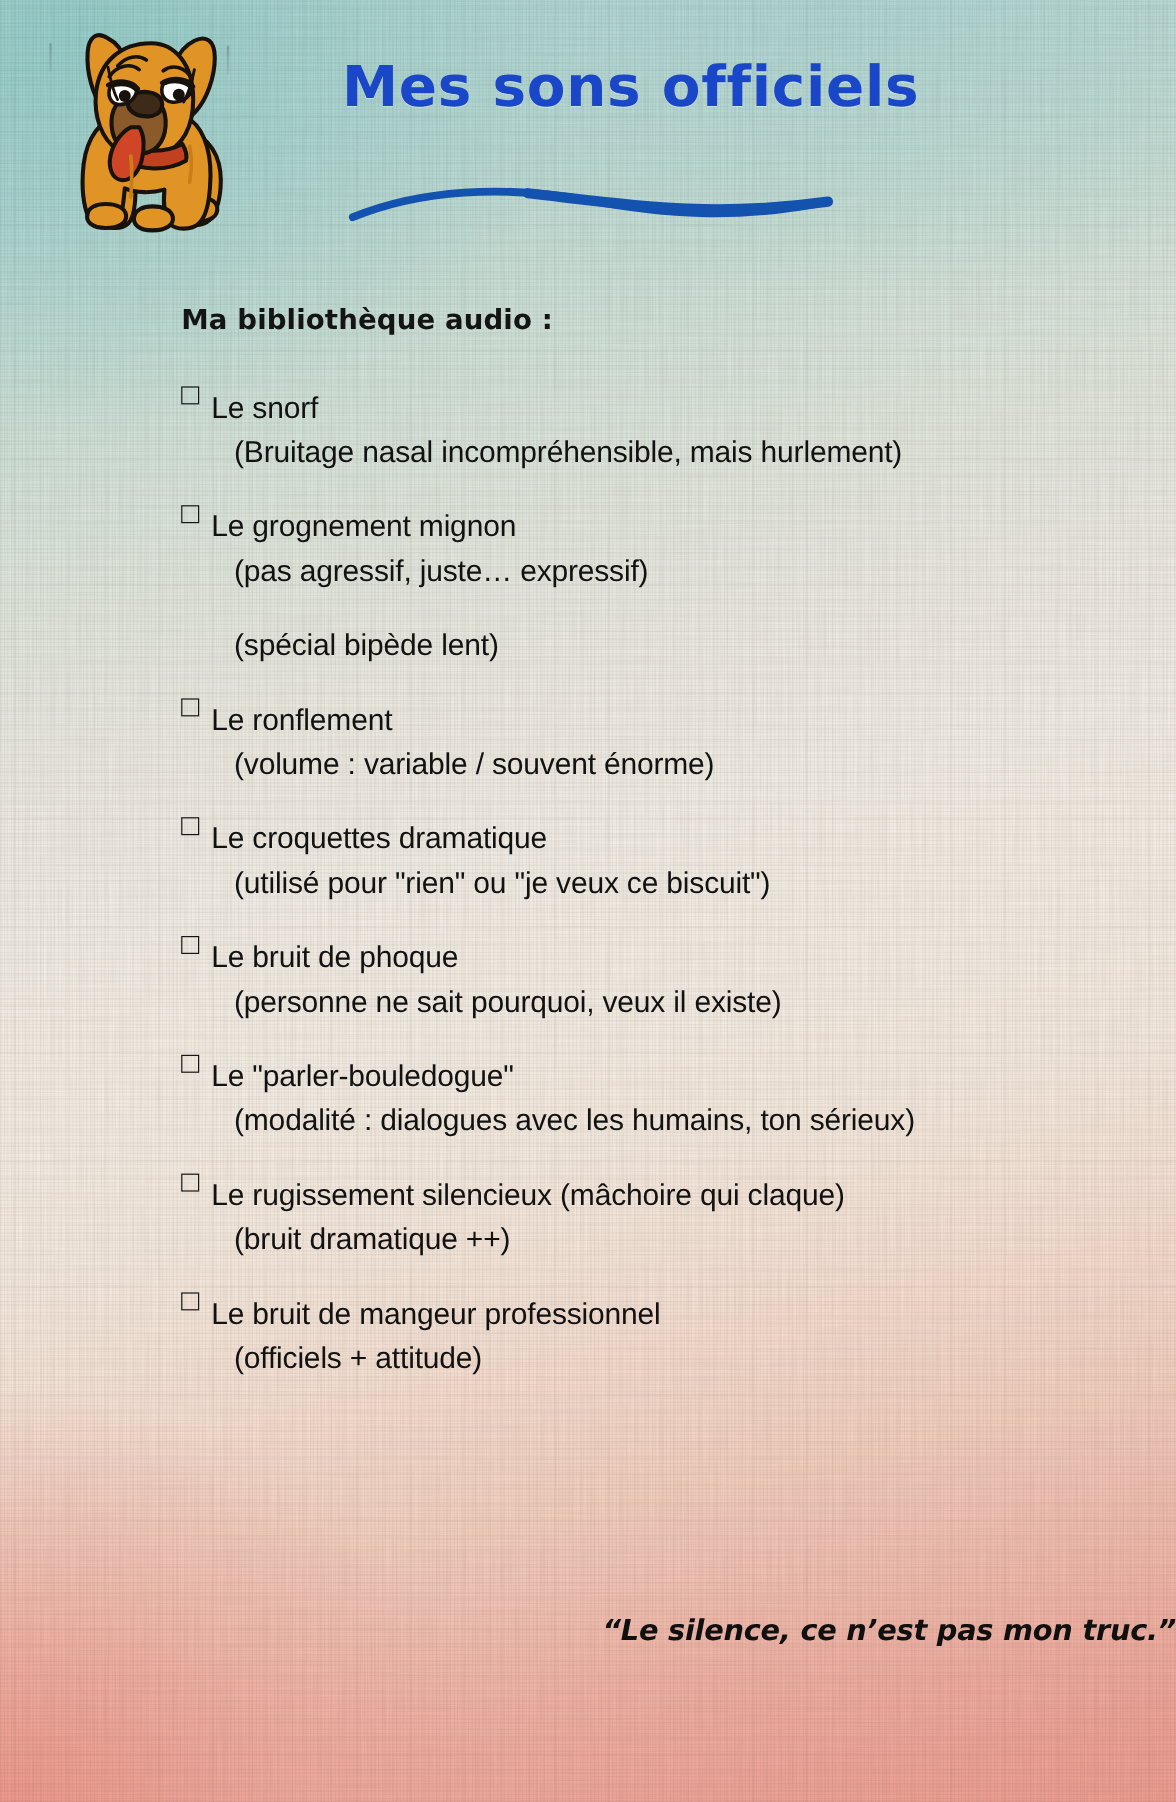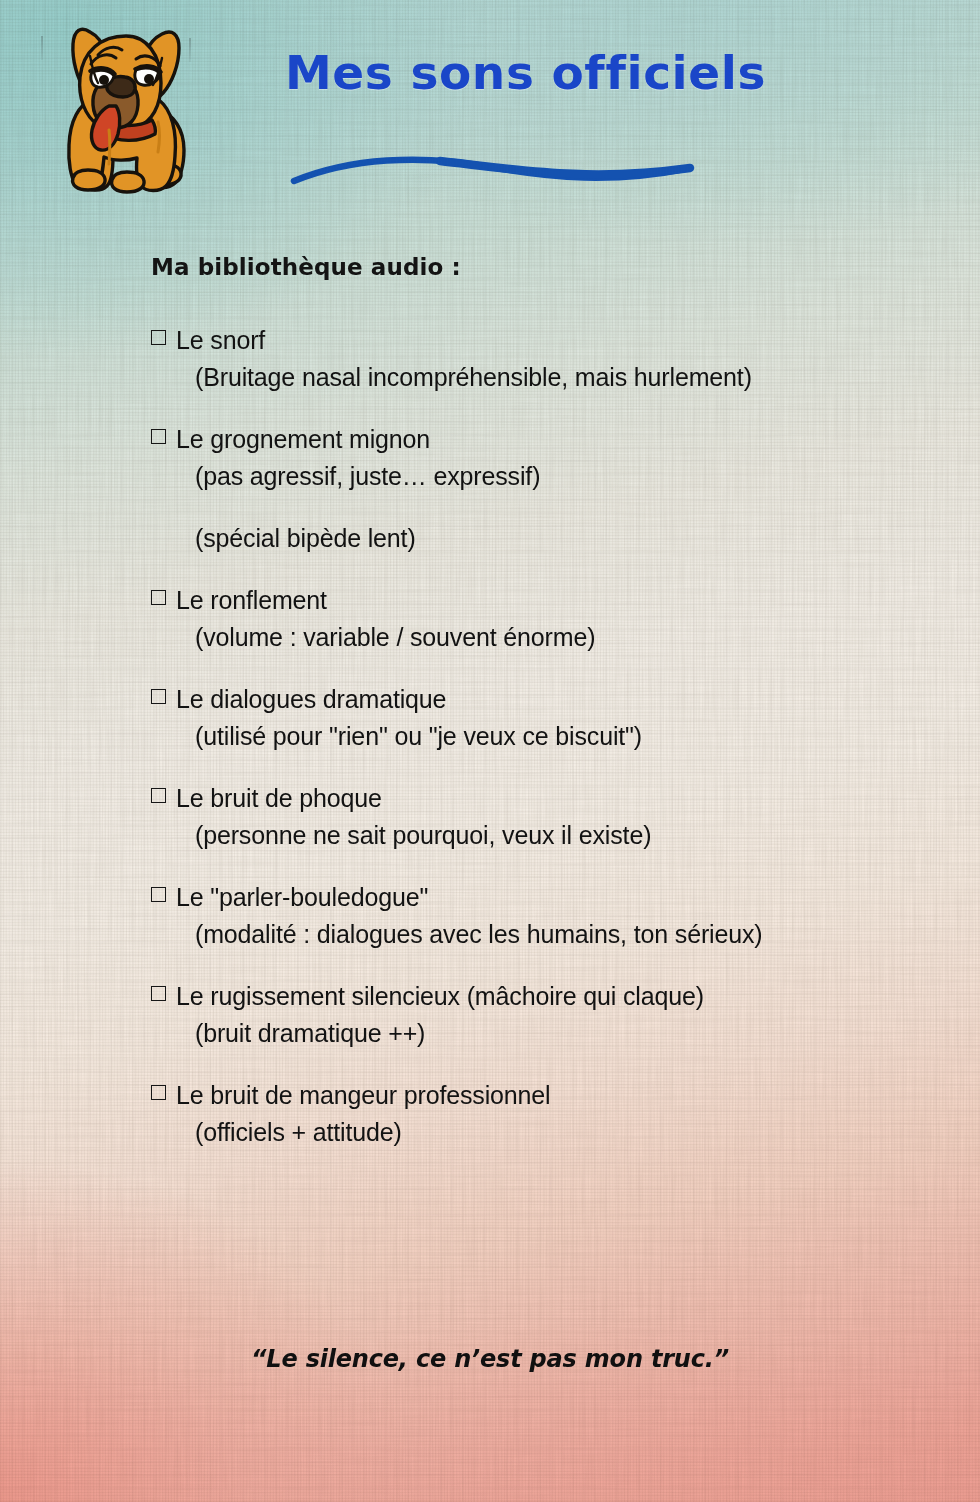--- a/index.html
+++ b/index.html
@@ -145,21 +145,21 @@
     margin: 0;
     padding: 0;
   }
   .sound-item {
     margin: 0 0 31px 0;
   }
   .sound-item:last-child { margin-bottom: 0; }
 
   .sound-main {
     display: flex;
-    align-items: center;
+    align-items: flex-start;
     font-family: "Liberation Sans", sans-serif;
     font-size: 25px;
     line-height: 1.24;
     color: #121212;
   }
   .checkbox-glyph {
     flex: 0 0 auto;
     width: 13px;
     height: 13px;
     border: 1.6px solid #161616;
@@ -180,21 +180,21 @@
     color: #121212;
     letter-spacing: -0.15px;
   }
 
   
   #footer-quote {
     position: absolute;
     left: 0;
     top: 1345px;
     width: 980px;
-    text-align: center;
+    text-align: right;
     font-family: "DejaVu Sans", sans-serif;
     font-weight: 700;
     font-style: italic;
     font-size: 24px;
     color: #101010;
     letter-spacing: -0.2px;
   }
 </style>
 </head>
 <body>
@@ -327,21 +327,21 @@
         <div class="sound-main">
           <span class="checkbox-glyph"></span>
           <span class="sound-label">Le ronflement</span>
         </div>
         <div class="sound-note">(volume : variable / souvent énorme)</div>
       </li>
 
       <li class="sound-item">
         <div class="sound-main">
           <span class="checkbox-glyph"></span>
-          <span class="sound-label">Le dialogues dramatique</span>
+          <span class="sound-label">Le croquettes dramatique</span>
         </div>
         <div class="sound-note">(utilisé pour "rien" ou "je veux ce biscuit")</div>
       </li>
 
       <li class="sound-item">
         <div class="sound-main">
           <span class="checkbox-glyph"></span>
           <span class="sound-label">Le bruit de phoque</span>
         </div>
         <div class="sound-note">(personne ne sait pourquoi, veux il existe)</div>

